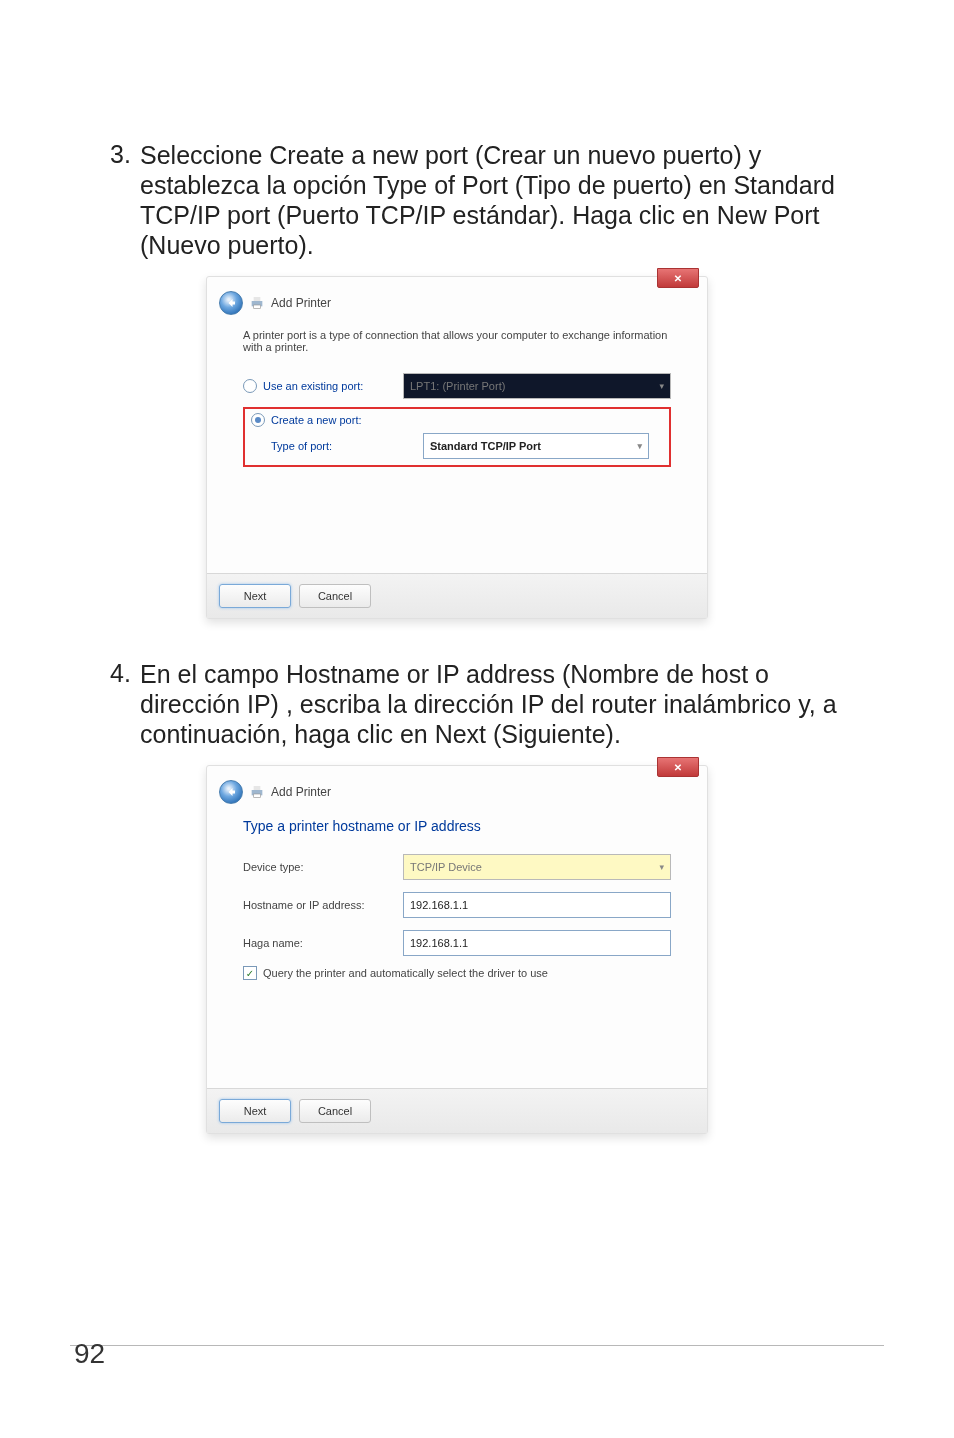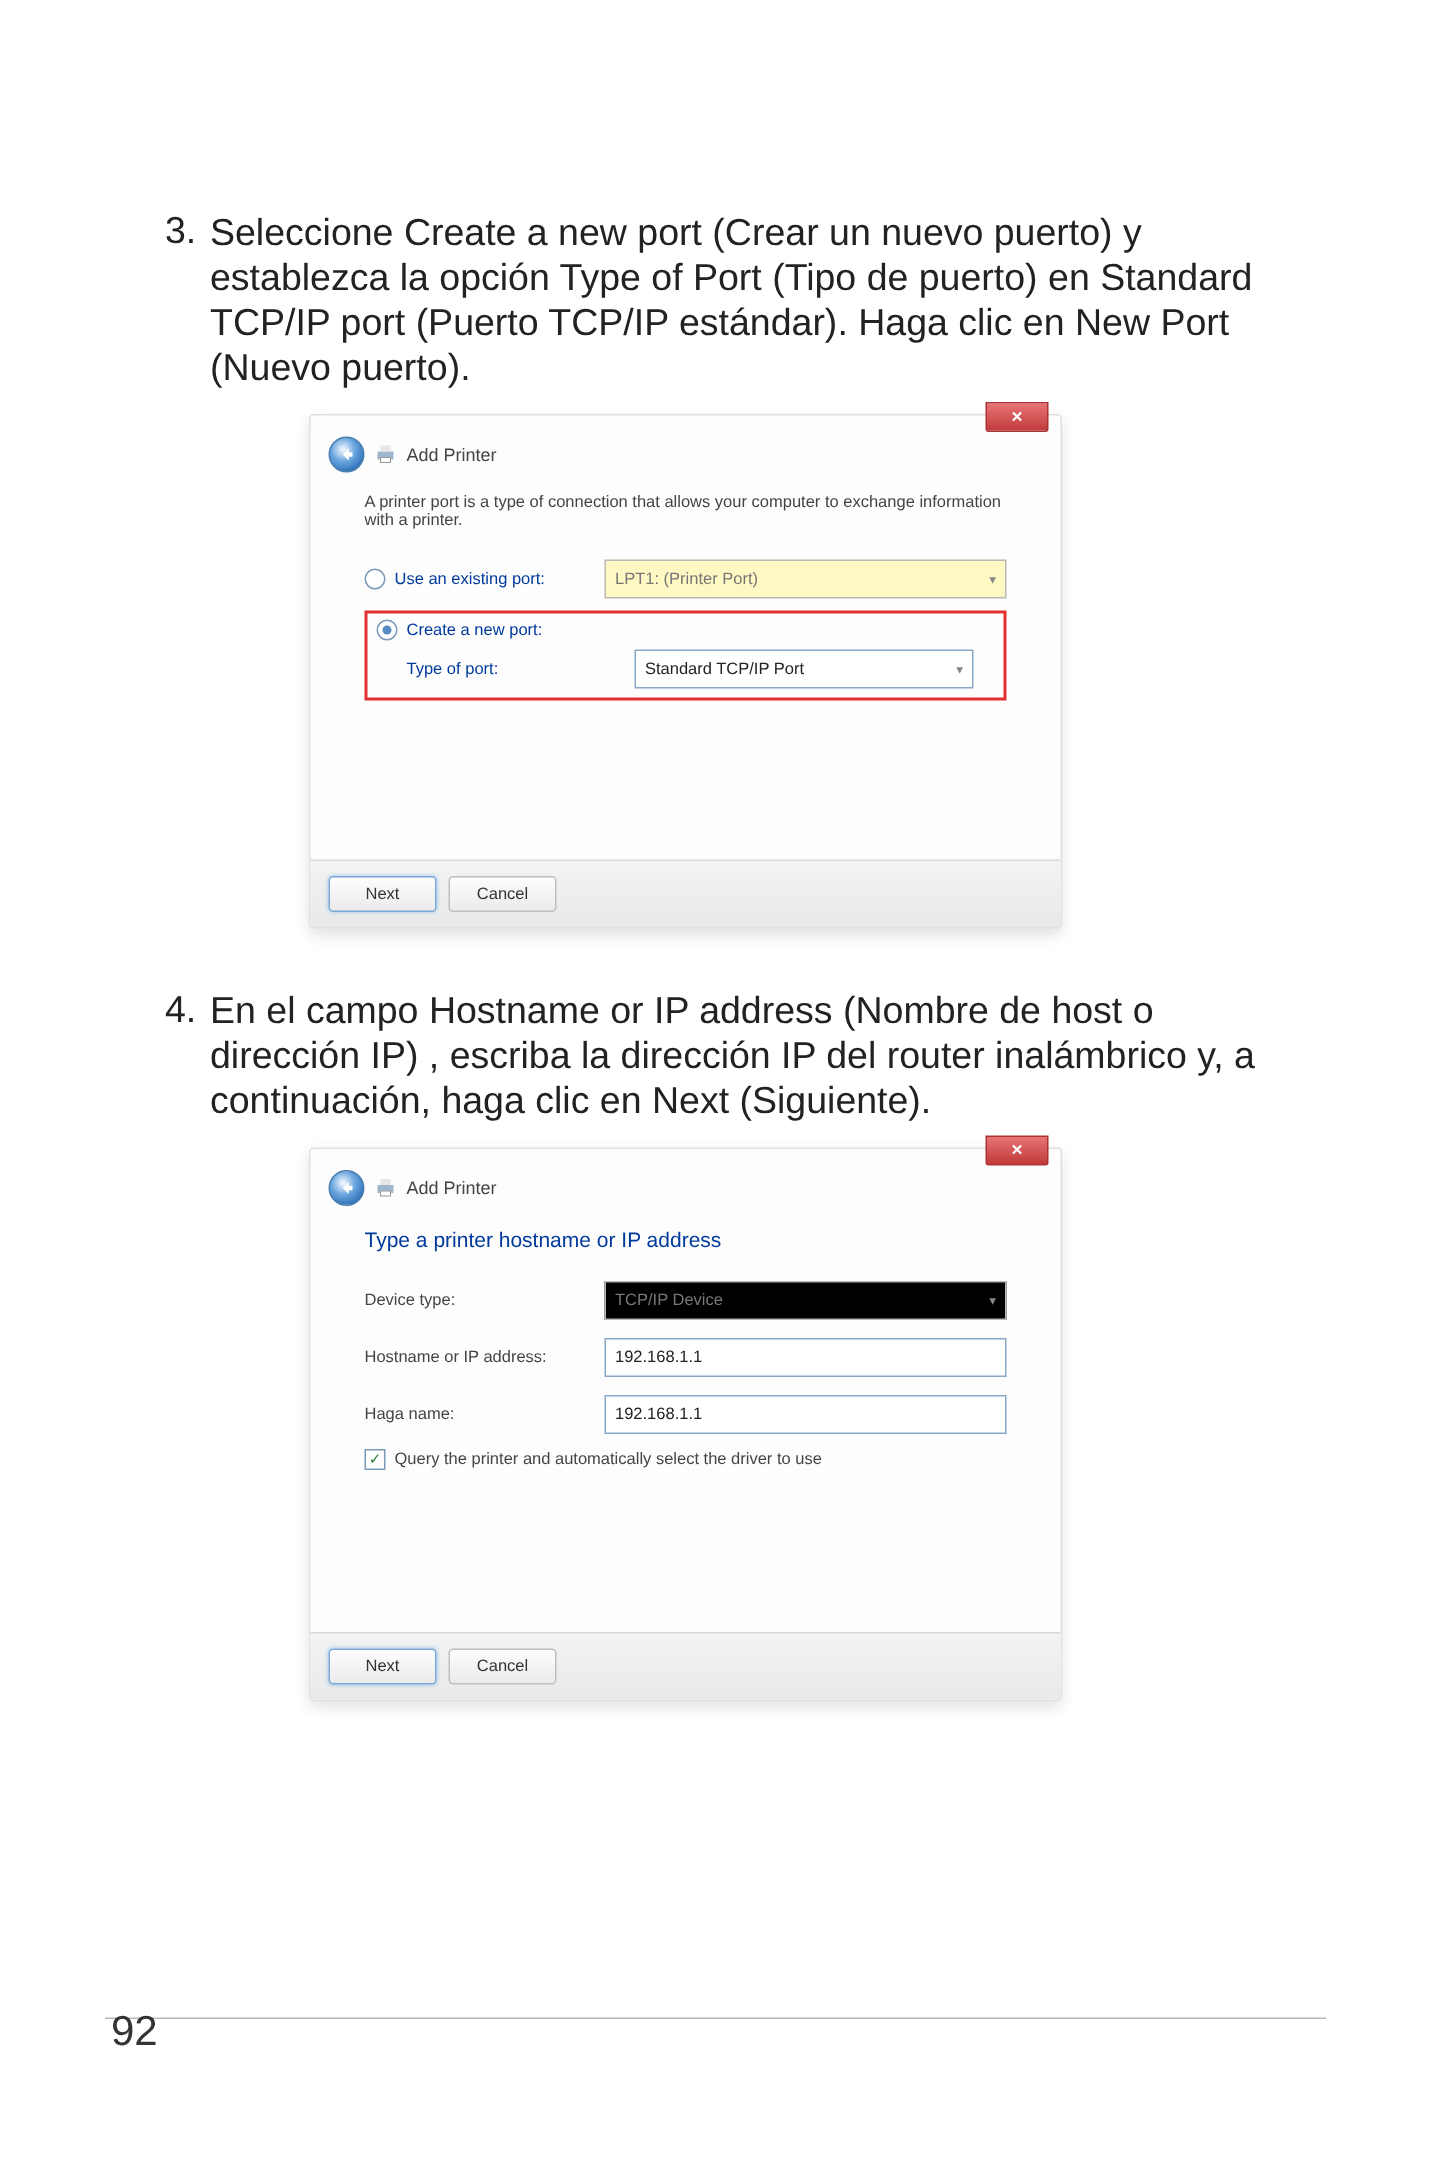--- a/index.html
+++ b/index.html
@@ -112,25 +112,25 @@
   }
   .radio {
     width:12px; height:12px; border:1px solid #7a99b8; border-radius:50%;
     display:inline-flex; align-items:center; justify-content:center;
     background:#fff;
   }
   .radio.checked::after {
     content:""; width:6px; height:6px; background:#5a8ac6; border-radius:50%;
   }
   .combo {
-    flex:1; height:20px; border:1px solid #b9b9b9; background:#fef9c3;
+    flex:1; height:20px; border:1px solid #b9b9b9; background:#0f172a;
     font-size:11px; color:#777; padding:2px 6px; display:flex; align-items:center; justify-content:space-between;
   }
   .combo .arrow { font-size:9px; color:#888; }
-  .combo.enabled { background:#fff; color:#222; border-color:#89a7c7; }
+  .combo.enabled { background:#fff; color:#222; border-color:#89a7c7;font-weight:bold; }
   .highlight-group {
     border: 2px solid #e03030;
     padding: 4px 20px 6px 6px;
     margin-top: 2px;
   }
   .indent-row {
     display:flex; align-items:center; padding-top:6px;
   }
   .indent-row .sublabel {
     width: 152px; padding-left: 20px; font-size:11px; color:#003a9c;
@@ -272,21 +272,21 @@
           <rect x="7" y="3" width="10" height="6" fill="#e6e6e6"></rect>
           <rect x="7" y="15" width="10" height="5" fill="#fff" stroke="#999"></rect>
         </svg>
       <span class="dlg-title">Add Printer</span>
     </div>
     <div class="dlg-body">
       <div class="section-title">Type a printer hostname or IP address</div>
 
       <div class="form-row">
         <div class="flabel">Device type:</div>
-        <div class="combo" style="background:#000000;">
+        <div class="combo" style="background:#fef9c3;">
           <span>TCP/IP Device</span>
           <span class="arrow">▾</span>
         </div>
       </div>
 
       <div class="form-row">
         <div class="flabel">Hostname or IP address:</div>
         <div class="text-input">192.168.1.1</div>
       </div>
 

